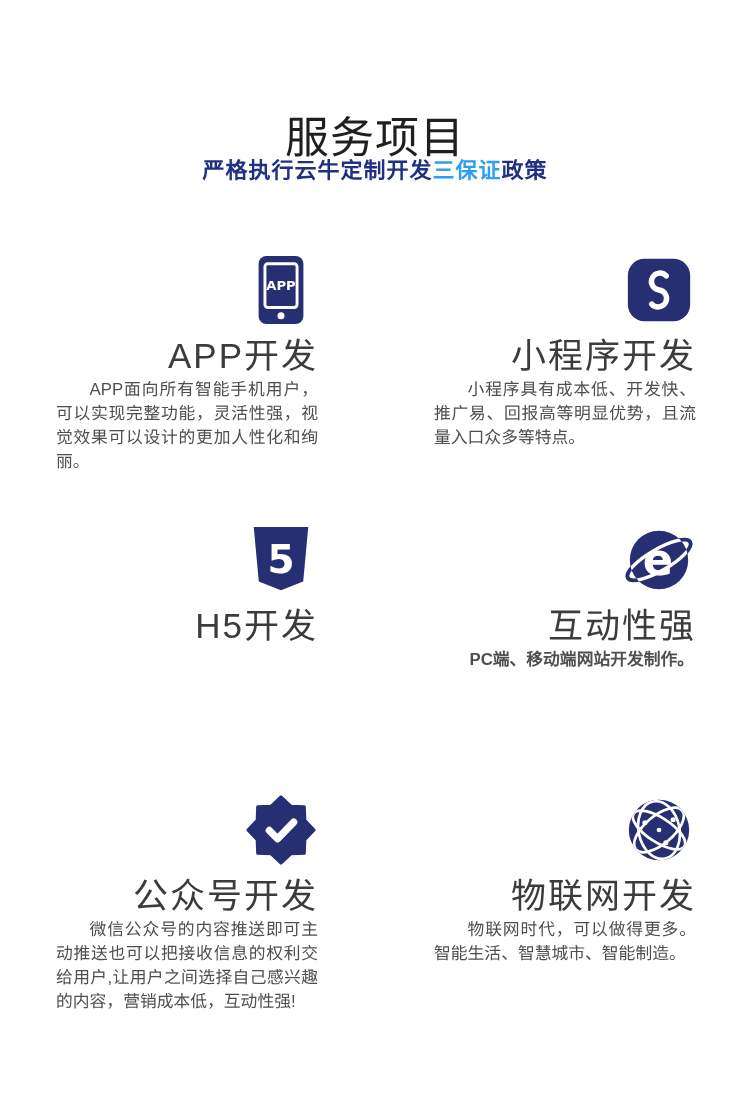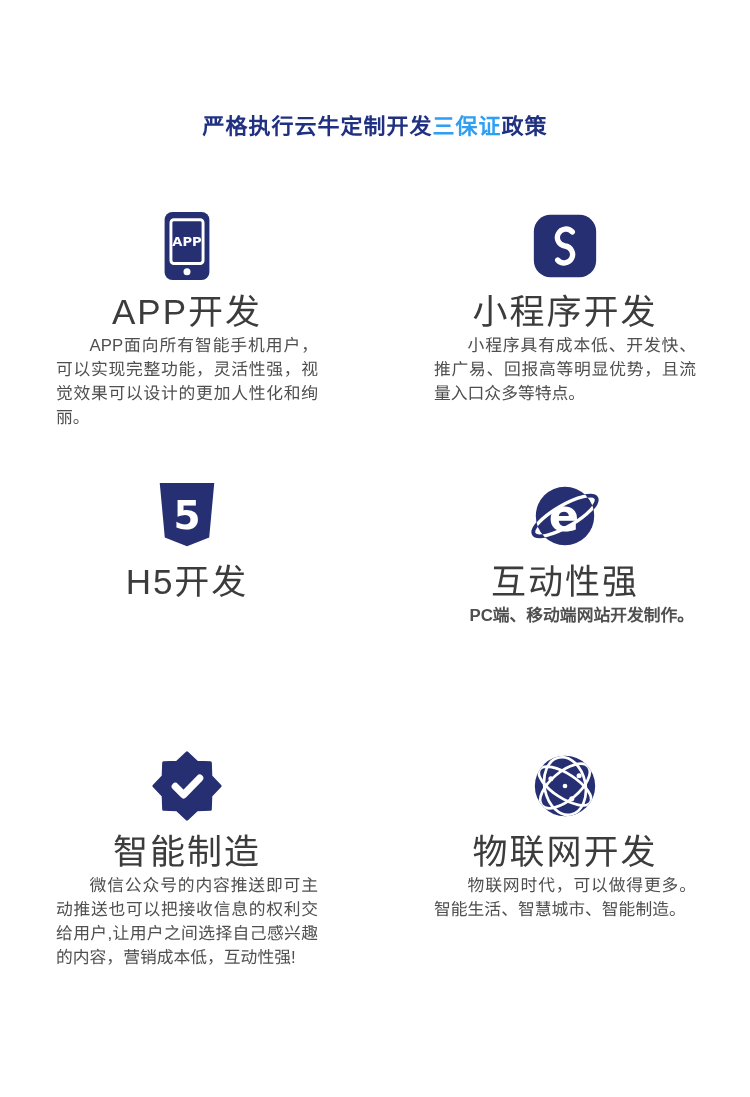--- a/index.html
+++ b/index.html
@@ -29,41 +29,42 @@
   }
   .page-subtitle .hl{color:var(--subtitle-highlight);}
   .services-grid{
     margin-top:71px;
     display:grid;
     grid-template-columns:262px 262px;
     grid-auto-rows:270px;
     justify-content:space-between;
     padding:0 54px 0 56px;
   }
-  .service{display:flex;flex-direction:column;align-items:center;}
+  .service{display:flex;flex-direction:column;align-items:flex-end;}
   .icon-wrap{width:74px;height:74px;color:var(--accent);}
   .icon-wrap svg{display:block;width:74px;height:74px;}
   .svc-title{
     margin-top:7px;
     font-size:35px;font-weight:400;letter-spacing:2px;
     color:var(--svc-title-color);line-height:1.25;white-space:nowrap;
   }
   .svc-desc{
     margin-top:0;width:262px;
     font-size:16.8px;line-height:24px;color:var(--desc-color);
     text-align:justify;text-justify:inter-ideograph;text-indent:2em;
   }
   .svc-desc.single-line{text-align:center;font-weight:bold;}
   svg text{font-family:"DejaVu Sans","Liberation Sans",sans-serif;}
 </style>
 </head>
 <body>
 
 <div class="page">
 
+  <h1 class="page-title">服务项目</h1>
 
   <p class="page-subtitle"><span>严格执行云牛定制开发</span><span class="hl">三保证</span><span>政策</span></p>
 
   <div class="services-grid">
 
     <section class="service">
       <div class="icon-wrap">
         <svg viewBox="0 0 76 76" aria-hidden="true">
           <rect x="15" y="3" width="46" height="70" rx="8" fill="currentColor"></rect>
           <rect x="21.5" y="11" width="33" height="45" rx="3" fill="none" stroke="#ffffff" stroke-width="3"></rect>
@@ -116,21 +117,21 @@
       <p class="svc-desc single-line">PC端、移动端网站开发制作。</p>
     </section>
 
     <section class="service">
       <div class="icon-wrap">
         <svg viewBox="0 0 76 76" aria-hidden="true">
           <polygon points="38,4 48.1,13.5 62,14 62.5,27.9 72,38 62.5,48.1 62,62 48.1,62.5 38,72 27.9,62.5 14,62 13.5,48.1 4,38 13.5,27.9 14,14 27.9,13.5" fill="currentColor" stroke="currentColor" stroke-width="3" stroke-linejoin="round"></polygon>
           <path d="M26 38.5 l8.5 8.5 L51 30" fill="none" stroke="#ffffff" stroke-width="7.5" stroke-linecap="round" stroke-linejoin="round"></path>
         </svg>
       </div>
-      <h2 class="svc-title">智能制造</h2>
+      <h2 class="svc-title">公众号开发</h2>
       <p class="svc-desc">微信公众号的内容推送即可主动推送也可以把接收信息的权利交给用户,让用户之间选择自己感兴趣的内容，营销成本低，互动性强!</p>
     </section>
 
     <section class="service">
       <div class="icon-wrap">
         <svg viewBox="0 0 76 76" aria-hidden="true">
           <defs>
               <clipPath id="globeClip">
                 <circle cx="38" cy="38" r="31"></circle>
               </clipPath>

